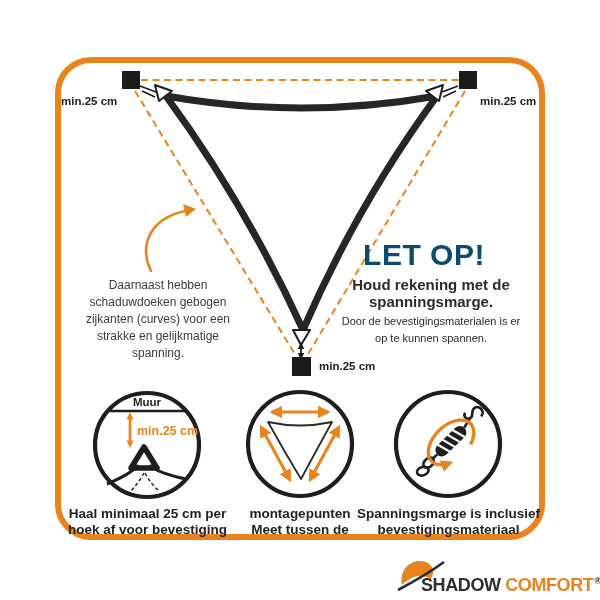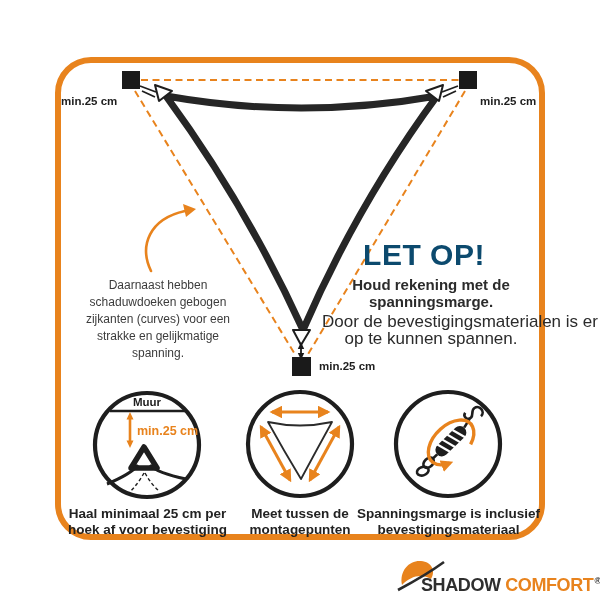--- a/index.html
+++ b/index.html
@@ -12,21 +12,21 @@
   .lbl-tl{left:61px;top:95px;}
   .lbl-tr{left:480px;top:95px;}
   .lbl-b{left:319px;top:360px;}
   .curves-note{position:absolute;left:58px;top:277px;width:200px;text-align:center;
                font-size:12px;line-height:17px;color:#3C3C3C;}
   .curves-note div{white-space:nowrap;}
   .warning{position:absolute;left:308px;top:238px;width:232px;text-align:center;color:#2B2B2B;}
   .warn-title{font-size:30px;font-weight:bold;color:#0c4a6e;letter-spacing:.5px;margin-bottom:4px;}
   .warn-sub div,.warn-body div{white-space:nowrap;margin-left:14px;}
   .warn-sub{font-size:15px;font-weight:bold;line-height:17px;}
-  .warn-body{font-size:17px;line-height:17px;margin-top:3px;}
+  .warn-body{font-size:11px;line-height:17px;margin-top:3px;}
   .circle{position:absolute;width:112px;height:112px;}
   .c1{left:91px;top:389px;}
   .c2{left:244px;top:388px;}
   .c3{left:392px;top:388px;}
   .caption{position:absolute;top:506px;text-align:center;font-size:13.5px;font-weight:bold;
            line-height:15.5px;color:#222;}
   .caption div{white-space:nowrap;}
   .cap1{left:45px;width:205px;}
   .cap2{left:220px;width:160px;}
   .cap3{left:346px;width:205px;}
@@ -142,22 +142,22 @@
       <circle cx="56" cy="56" r="52" fill="#ffffff" stroke="#1E1E1E" stroke-width="4.2"></circle>
       <path d="M24,34 Q56,41 88,34 Q72,63 57,91 Q40,63 24,34 Z" fill="none" stroke="#2B2B2B" stroke-width="1.8" stroke-linejoin="round"></path>
       <g stroke="#E8831D" stroke-width="3" fill="none">
         <path d="M28,24 L84,24" marker-start="url(#ah2)" marker-end="url(#ah2)"></path>
         <path d="M17,39 L46,92" marker-start="url(#ah2)" marker-end="url(#ah2)"></path>
         <path d="M95,39 L66,92" marker-start="url(#ah2)" marker-end="url(#ah2)"></path>
       </g>
     </svg>
   </div>
   <div class="caption cap2">
+    <div>montagepunten</div>
     <div>Meet tussen de</div>
-    <div>montagepunten</div>
   </div>
 
   <div class="circle c3">
     <svg width="112" height="112" viewBox="0 0 112 112">
       <defs>
         <marker id="ah3" viewBox="0 0 10 10" refX="7" refY="5" markerWidth="3.6" markerHeight="3.6" orient="auto">
           <path d="M0,0 L10,5 L0,10 Z" fill="#E8831D"></path>
         </marker>
       </defs>
       <circle cx="56" cy="56" r="52" fill="#ffffff" stroke="#1E1E1E" stroke-width="4.2"></circle>

